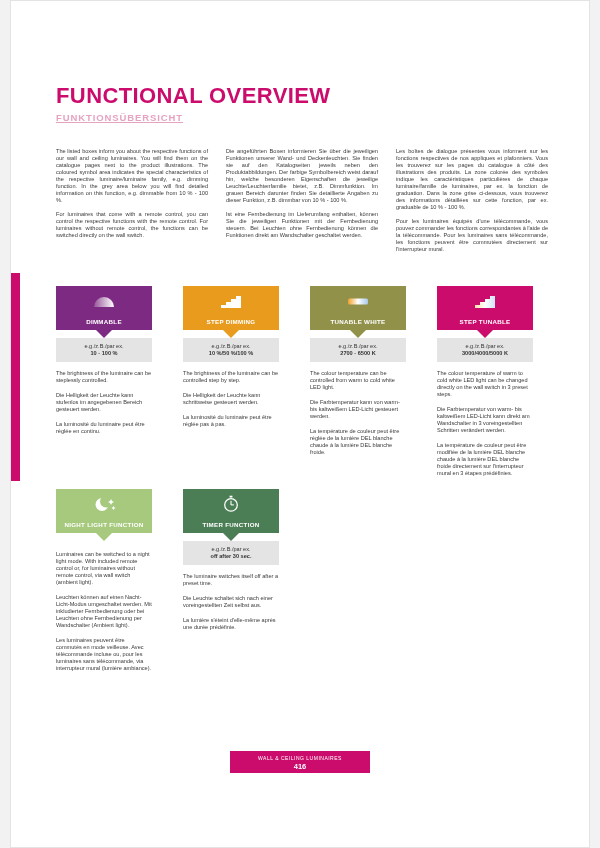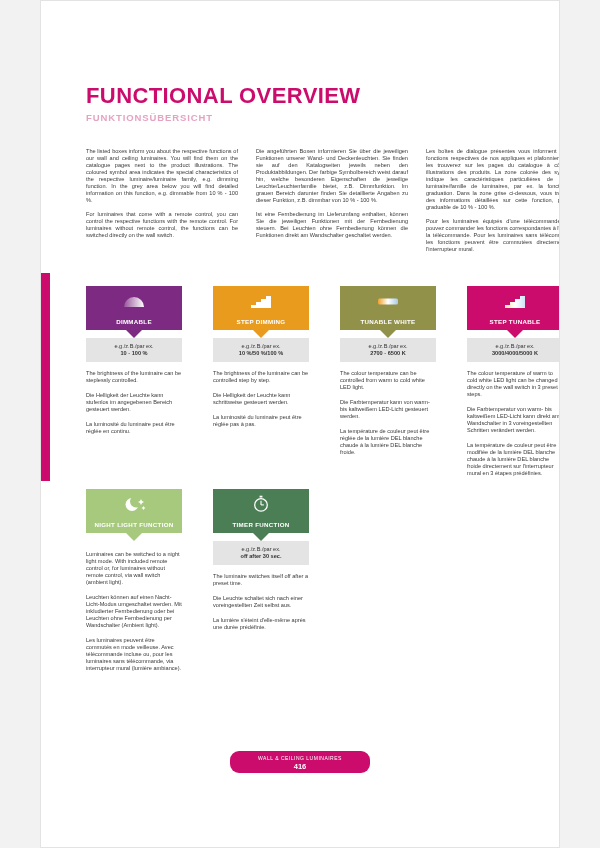--- a/index.html
+++ b/index.html
@@ -1,19 +1,19 @@
 <!DOCTYPE html>
 <html><head>
 <meta charset="utf-8">
 <style>
   * { margin:0; padding:0; box-sizing:border-box; }
   html,body { background:#f2f2f2; }
   body { font-family:"Liberation Sans", sans-serif; }
   .page {
-    position:relative; width:520px; height:848px; margin:0 auto;
+    position:relative; width:580px; height:848px; margin:0 auto;
     background:#ffffff; border:1px solid #e3e3e3; overflow:hidden; color:#333;
   }
   .stripe { position:absolute; left:0; top:272px; width:9px; height:208px; }
   .header { position:absolute; left:45px; top:84px; }
   .title { font-size:22px; font-weight:bold; letter-spacing:0.4px; line-height:1; }
   .subtitle { font-size:9.5px; font-weight:bold; letter-spacing:0.9px; margin-top:5px; }
   .subtitle + .subtitle { margin-top:2px; }
 
   .intro { position:absolute; left:45px; top:147px; display:flex; gap:18px; }
   .intro-col { width:152px; font-size:5.6px; line-height:7px; text-align:justify; color:#3a3a3a; }
@@ -51,21 +51,21 @@
 </style>
 </head>
 <body>
 
 <div class="page">
 
   <div class="stripe" style="background-color: rgb(203, 12, 109);"></div>
 
   <div class="header">
     <div class="title" style="color: rgb(203, 12, 109);">FUNCTIONAL OVERVIEW</div>
-    <div class="subtitle" style="color: rgb(229, 163, 194);">FUNKTIONSÜBERSICHT</div>
+    <div class="subtitle" style="color: rgb(229, 163, 194); text-decoration: underline;">FUNKTIONSÜBERSICHT</div>
   </div>
 
   <div class="intro">
     <div class="intro-col">
       <p>The listed boxes inform you about the respective functions of our wall and ceiling luminaires. You will find them on the catalogue pages next to the product illustrations. The coloured symbol area indicates the special characteristics of the respective luminaire/luminaire family, e.g. dimming function. In the grey area below you will find detailed information on this function, e.g. dimmable from 10 % - 100 %.</p>
       <p>For luminaires that come with a remote control, you can control the respective functions with the remote control. For luminaires without remote control, the functions can be switched directly on the wall switch.</p>
     </div>
     <div class="intro-col">
       <p>Die angeführten Boxen informieren Sie über die jeweiligen Funktionen unserer Wand- und Deckenleuchten. Sie finden sie auf den Katalogseiten jeweils neben den Produktabbildungen. Der farbige Symbolbereich weist darauf hin, welche besonderen Eigenschaften die jeweilige Leuchte/Leuchtenfamilie bietet, z.B. Dimmfunktion. Im grauen Bereich darunter finden Sie detaillierte Angaben zu dieser Funktion, z.B. dimmbar von 10 % - 100 %.</p>
       <p>Ist eine Fernbedienung im Lieferumfang enthalten, können Sie die jeweiligen Funktionen mit der Fernbedienung steuern. Bei Leuchten ohne Fernbedienung können die Funktionen direkt am Wandschalter geschaltet werden.</p>
@@ -218,18 +218,18 @@
         <div class="fbox-example-label">e.g./z.B./par ex.</div>
         <div class="fbox-example-value">off after 30 sec.</div>
       </div>
       <p class="fdesc">The luminaire switches itself off after a preset time.</p>
       <p class="fdesc">Die Leuchte schaltet sich nach einer voreingestellten Zeit selbst aus.</p>
       <p class="fdesc">La lumière s'éteint d'elle-même après une durée prédéfinie.</p>
     </div>
 
   </div>
 
-  <div class="footer" style="background-color: rgb(203, 12, 109); border-radius: 9px;">
+  <div class="footer" style="background-color: rgb(203, 12, 109);">
     <div class="footer-line1">WALL &amp; CEILING LUMINAIRES</div>
     <div class="footer-line2">416</div>
   </div>
 
 </div>
 
 </body></html>

